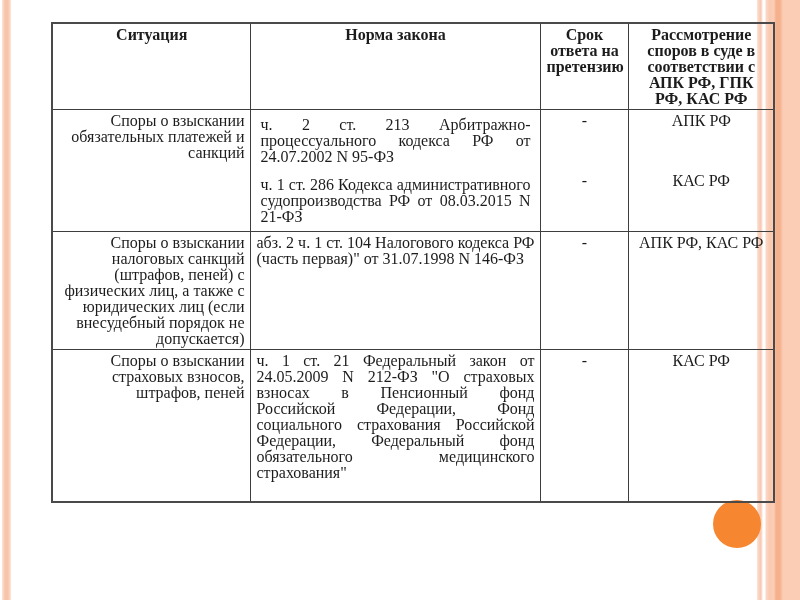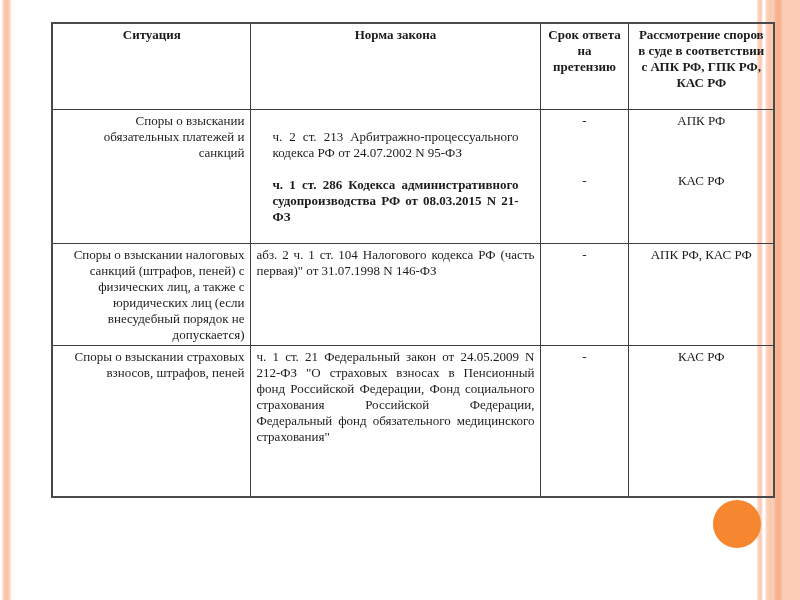--- a/index.html
+++ b/index.html
@@ -25,30 +25,30 @@
   }
   
   table.disputes{
     position:absolute;left:51px;top:22px;width:722px;z-index:2;
     border-collapse:collapse;table-layout:fixed;background:transparent;
     border:2px solid #4A4A4A;
   }
   table.disputes th,table.disputes td{
     border:1px solid var(--table-border,#3E3E3E);
     vertical-align:top;
-    font-size:13px;line-height:16px;
+    font-size:16px;line-height:16px;
     padding:3px 5px 2px 6px;
     overflow:hidden;
   }
   th{font-weight:bold;text-align:center;padding-top:4px;}
   .c-sit{text-align:right;}
   .c-norm{text-align:justify;}
   .c-dash,.c-court{text-align:center;}
-  .norm-p{margin:16px;}
-  .norm-p + .norm-p{margin-top:12px;font-weight:bold;}
+  .norm-p{margin:4px;}
+  .norm-p + .norm-p{margin-top:12px;}
   .stack + .stack{margin-top:44px;}
 </style>
 </head>
 <body>
 
 <div class="slide">
   <div class="stripe-left"></div>
   <div class="band-right"></div>
   <div class="circle"></div>
 

